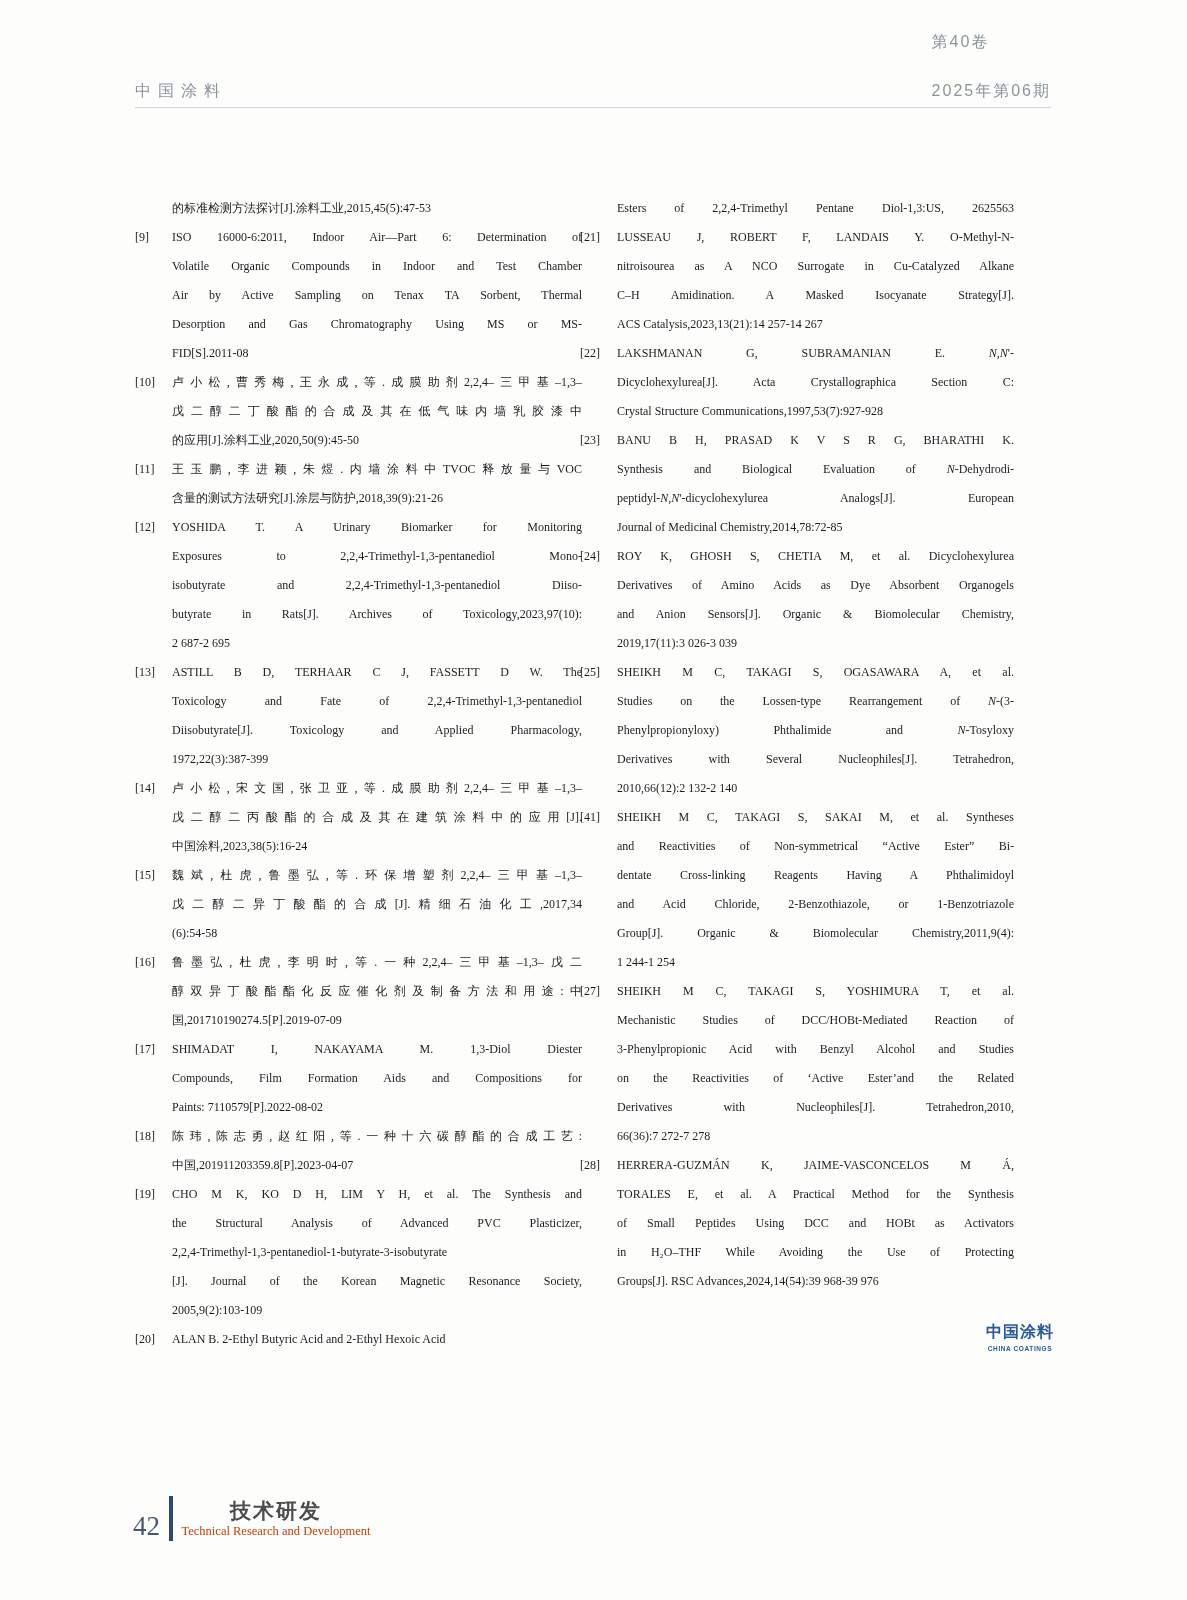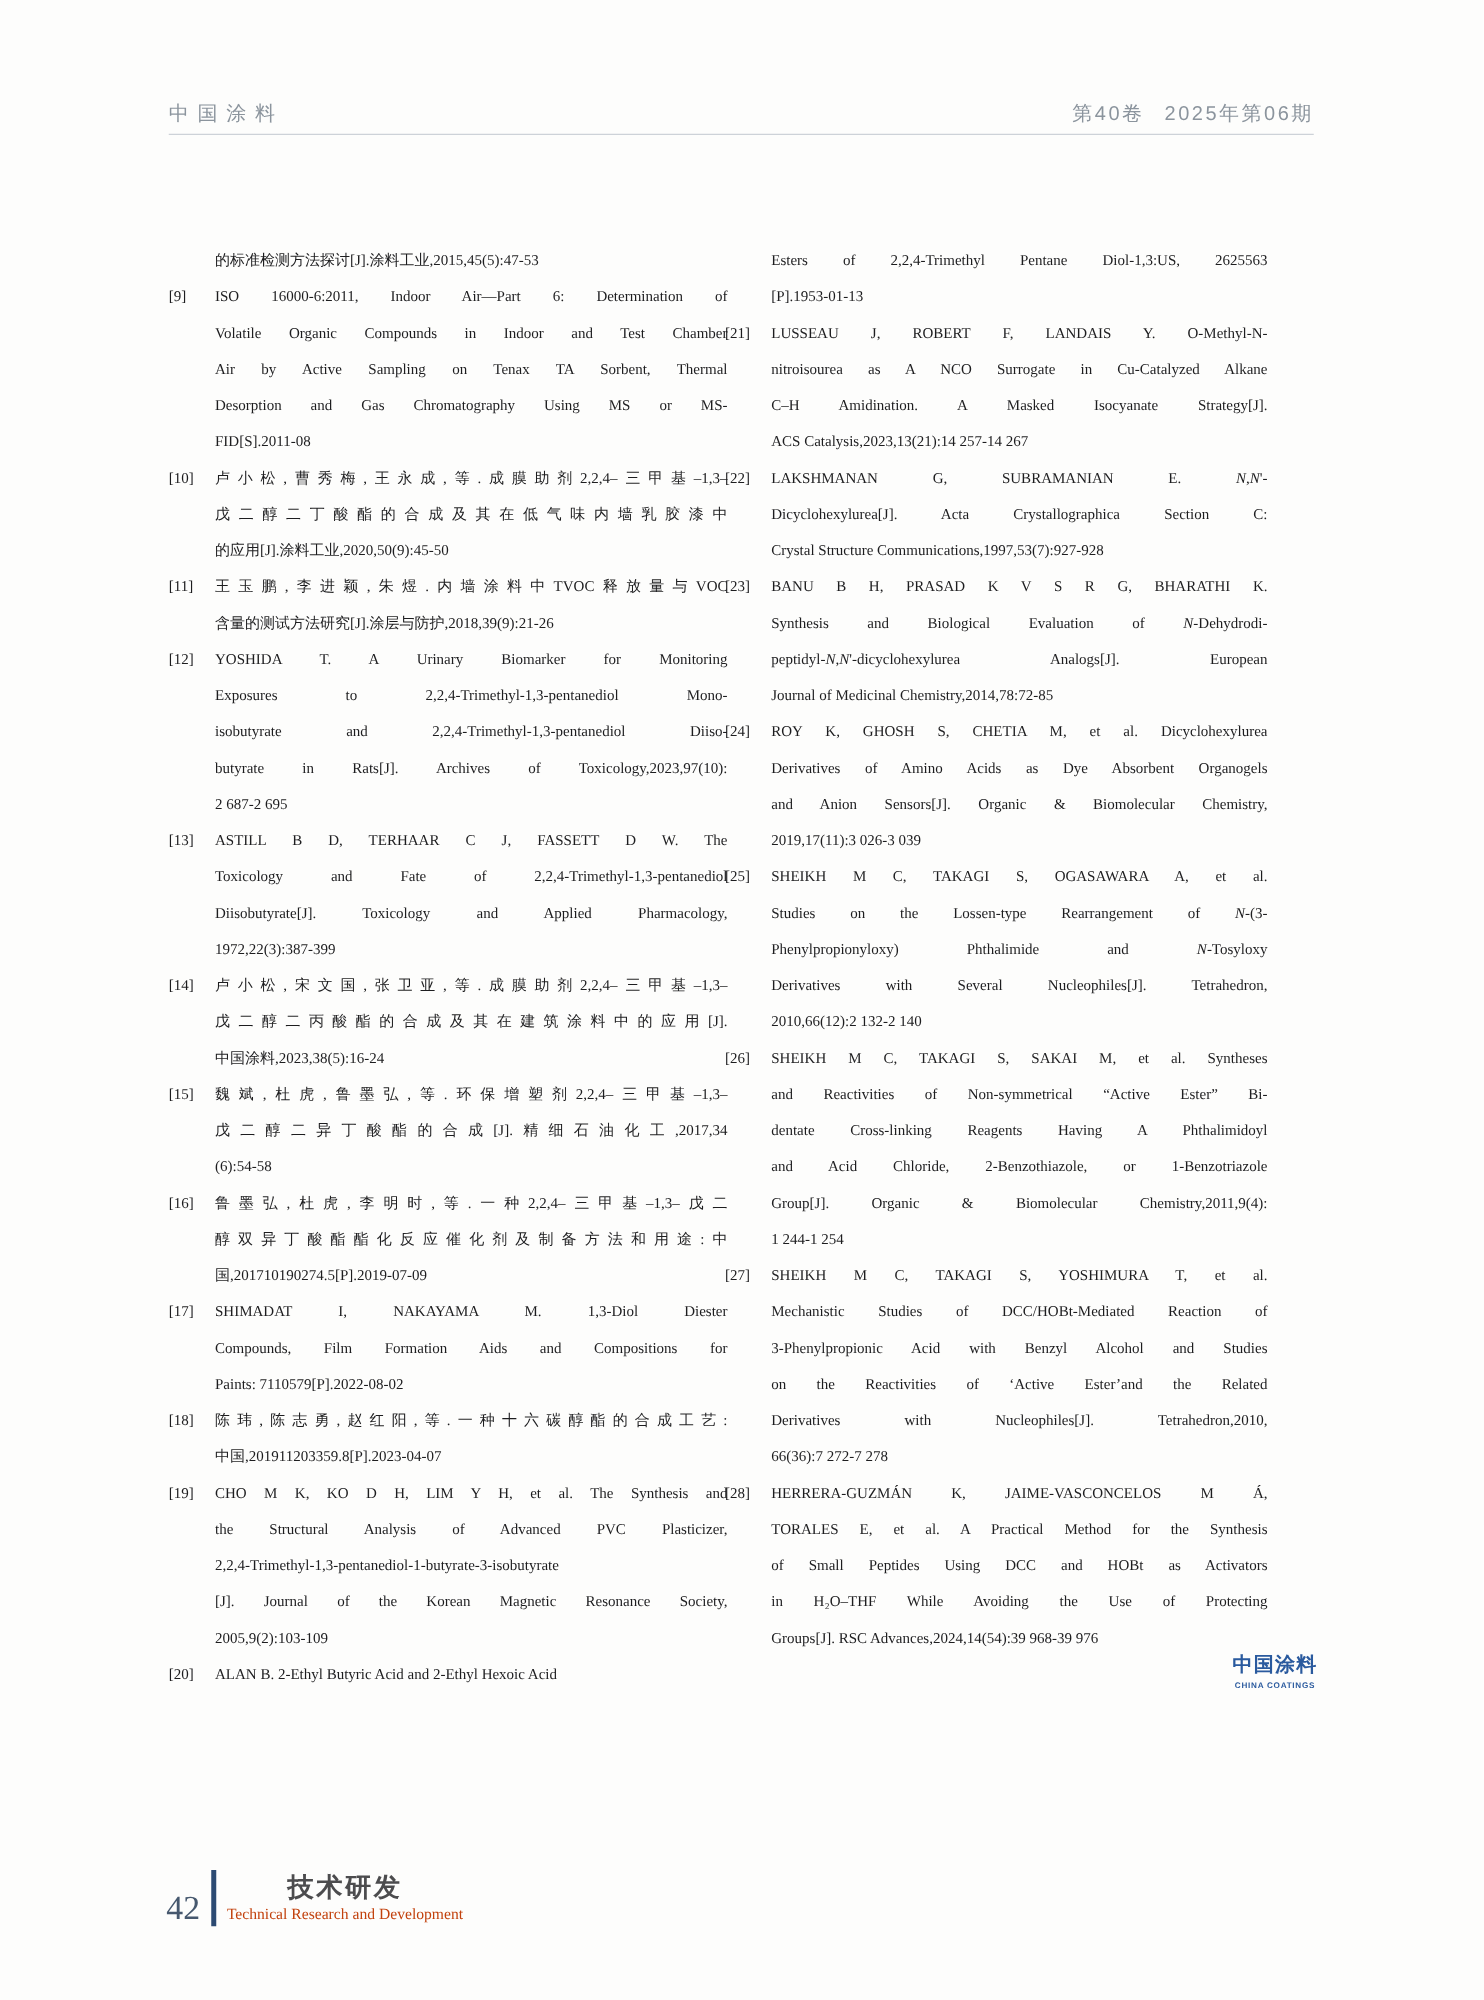--- a/index.html
+++ b/index.html
@@ -9,21 +9,21 @@
   }
   
   .page-header{
     position:absolute;left:135px;width:916px;top:74px;height:28px;
     border-bottom:1.5px solid #cdd2d8;
     display:flex;justify-content:space-between;align-items:flex-end;
     font-family:"Liberation Sans","DejaVu Sans",sans-serif;
     color:#8b949d;font-size:16px;padding-bottom:5px;box-sizing:content-box;
   }
   .journal-name{letter-spacing:7px;}
-  .header-right{display:flex;gap:16px;letter-spacing:2px;}
+  .header-right{display:flex;gap:28px;letter-spacing:2px;flex-direction:column;}
   
   .ref-col{position:absolute;top:194px;font-size:12px;line-height:29px;}
   #col-left{left:135px;width:447px;}
   #col-right{left:580px;width:434px;}
   .ref{position:relative;padding-left:37px;}
   .ref-label{position:absolute;left:0;top:0;line-height:29px;}
   .line{text-align:justify;text-align-last:justify;}
   .line.last{text-align-last:left;}
   
   .brand-logo{
@@ -137,21 +137,20 @@
       </div>
       <div class="ref">
         <span class="ref-label">[20]</span>
         <div class="line last">ALAN B. 2-Ethyl Butyric Acid and 2-Ethyl Hexoic Acid</div>
       </div>
     </div>
   <div class="ref-col" id="col-right">
       <div class="ref">
         <span class="ref-label"></span>
         <div class="line">Esters of 2,2,4-Trimethyl Pentane Diol-1,3:US, 2625563</div>
-        <div class="line last">[P].1953-01-13</div>
       </div>
       <div class="ref">
         <span class="ref-label">[21]</span>
         <div class="line">LUSSEAU J, ROBERT F, LANDAIS Y. O-Methyl-N-</div>
         <div class="line">nitroisourea as A NCO Surrogate in Cu-Catalyzed Alkane</div>
         <div class="line">C–H Amidination. A Masked Isocyanate Strategy[J].</div>
         <div class="line last">ACS Catalysis,2023,13(21):14 257-14 267</div>
       </div>
       <div class="ref">
         <span class="ref-label">[22]</span>
@@ -175,21 +174,21 @@
       </div>
       <div class="ref">
         <span class="ref-label">[25]</span>
         <div class="line">SHEIKH M C, TAKAGI S, OGASAWARA A, et al.</div>
         <div class="line">Studies on the Lossen-type Rearrangement of <i>N</i>-(3-</div>
         <div class="line">Phenylpropionyloxy) Phthalimide and <i>N</i>-Tosyloxy</div>
         <div class="line">Derivatives with Several Nucleophiles[J]. Tetrahedron,</div>
         <div class="line last">2010,66(12):2 132-2 140</div>
       </div>
       <div class="ref">
-        <span class="ref-label">[26]</span>
+        <span class="ref-label">[41]</span>
         <div class="line">SHEIKH M C, TAKAGI S, SAKAI M, et al. Syntheses</div>
         <div class="line">and Reactivities of Non-symmetrical “Active Ester” Bi-</div>
         <div class="line">dentate Cross-linking Reagents Having A Phthalimidoyl</div>
         <div class="line">and Acid Chloride, 2-Benzothiazole, or 1-Benzotriazole</div>
         <div class="line">Group[J]. Organic &amp; Biomolecular Chemistry,2011,9(4):</div>
         <div class="line last">1 244-1 254</div>
       </div>
       <div class="ref">
         <span class="ref-label">[27]</span>
         <div class="line">SHEIKH M C, TAKAGI S, YOSHIMURA T, et al.</div>

